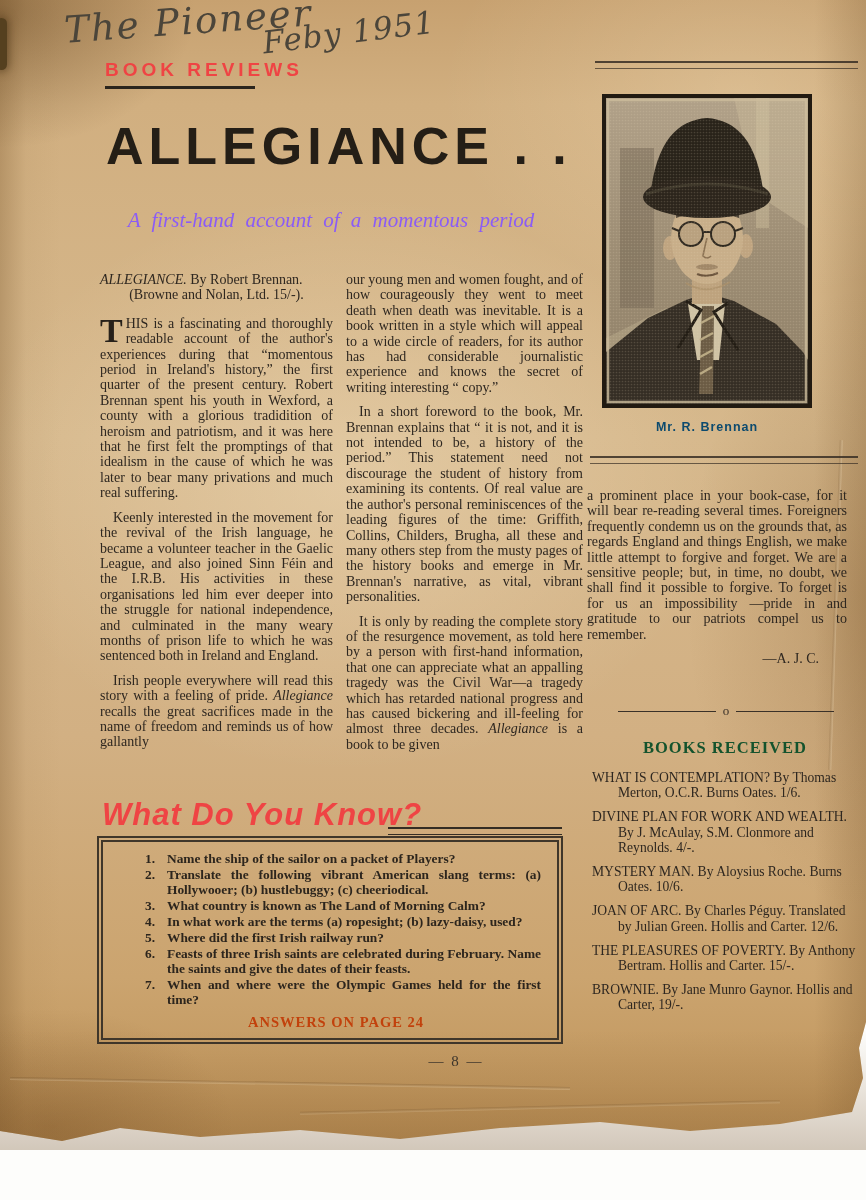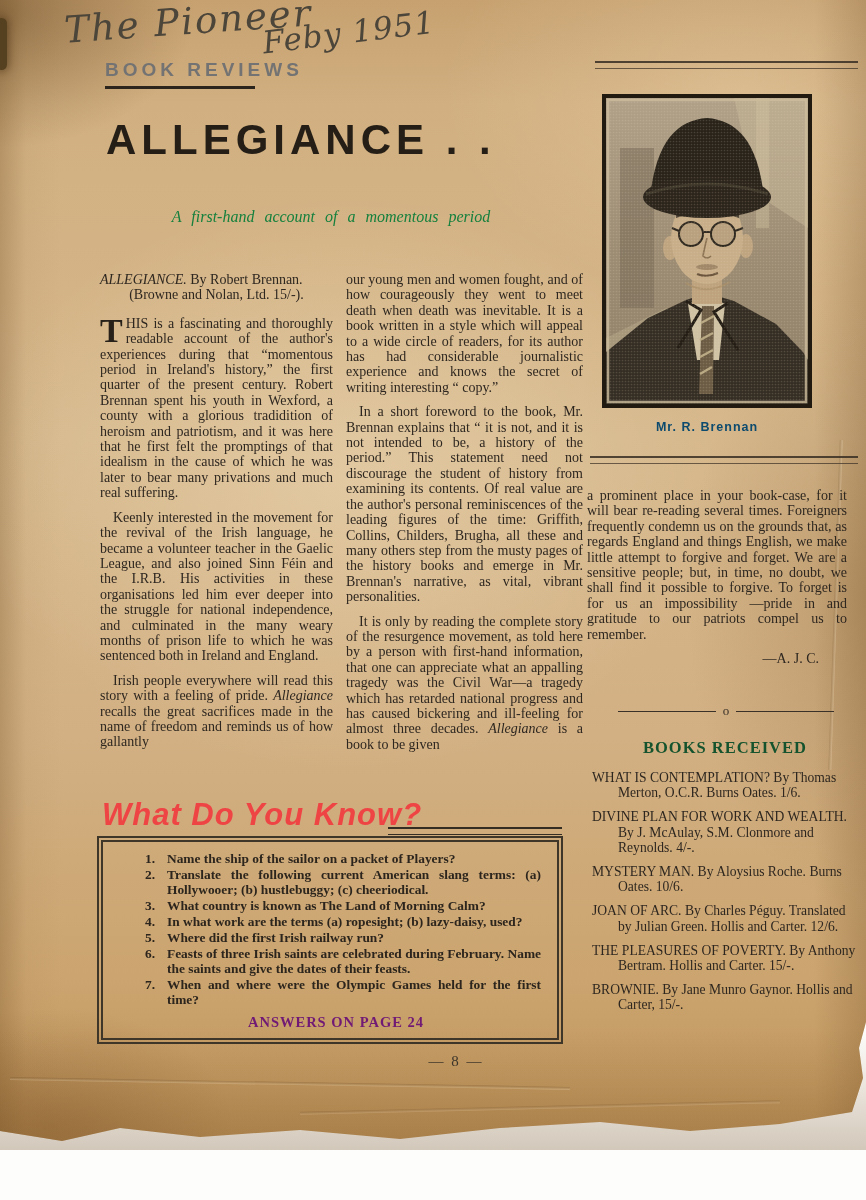--- a/index.html
+++ b/index.html
@@ -32,26 +32,26 @@
   .edge-smudge{position:absolute;left:-4px;top:18px;width:11px;height:52px;border-radius:6px;
     background:#55401f;box-shadow:0 0 8px 2px rgba(70,48,18,0.55);}
 
   
   .hand{position:absolute;font-family:"DejaVu Serif",serif;font-style:italic;color:#4b453a;}
   .hand-title{left:64px;top:0px;font-size:37px;transform:rotate(-4deg);letter-spacing:2px;}
   .hand-date{left:262px;top:14px;font-size:31px;transform:rotate(-7deg);letter-spacing:1px;}
 
   
   .section-label{position:absolute;left:105px;top:59px;font-family:"Liberation Sans",sans-serif;
-    font-weight:bold;font-size:19px;letter-spacing:4px;color:#737373;}
+    font-weight:bold;font-size:19px;letter-spacing:4px;color:#ef4444;}
   .section-underline{position:absolute;left:105px;top:86px;width:150px;height:3px;background:#2b251d;}
   .article-title{position:absolute;left:106px;top:116px;width:480px;font-family:"Liberation Sans",sans-serif;
-    font-weight:bold;font-size:42px;letter-spacing:5px;color:#241e16;white-space:nowrap;}
+    font-weight:bold;font-size:52px;letter-spacing:5px;color:#241e16;white-space:nowrap;}
   .article-subtitle{position:absolute;left:96px;top:208px;width:470px;text-align:center;
-    font-style:italic;font-size:16px;word-spacing:6px;color:#15803d;}
+    font-style:italic;font-size:21px;word-spacing:6px;color:#8b5cf6;}
 
   
   .col{position:absolute;text-align:justify;font-size:14px;line-height:15.4px;color:#2e2720;}
   #col1{left:100px;top:272px;width:233px;}
   #col2{left:346px;top:272px;width:237px;}
   #col3{left:587px;top:488px;width:260px;}
   .col p{margin:0 0 9px 0;}
   .col p.ind{text-indent:13px;}
   .book-ref{margin-bottom:13px !important;}
   .book-ref .l2{display:block;text-align:center;}
@@ -86,21 +86,21 @@
   .quiz-heading{position:absolute;left:102px;top:797px;font-family:"Liberation Sans",sans-serif;
     font-weight:bold;font-style:italic;font-size:31px;letter-spacing:1px;color:#ef4444;white-space:nowrap;}
   .quiz-underline{position:absolute;left:388px;top:827px;width:174px;height:5px;
     border-top:2px solid #342d24;border-bottom:1.5px solid #342d24;}
   #quiz-box{position:absolute;left:97px;top:836px;width:466px;box-sizing:border-box;
     border:6px double #3f362a;padding:9px 16px 7px 28px;}
   .q-item{display:flex;margin-bottom:1px;font-weight:bold;font-size:13.4px;line-height:15px;color:#2c251d;}
   .q-num{width:24px;text-align:right;margin-right:12px;flex:none;}
   .q-text{flex:1;text-align:justify;}
   .q-answers{text-align:center;font-weight:bold;font-size:14.5px;letter-spacing:1px;
-    margin-top:7px;color:#701a75;}
+    margin-top:7px;color:#c2410c;}
 
   .page-number{position:absolute;left:356px;top:1053px;width:200px;text-align:center;
     font-size:15px;color:#3b342b;letter-spacing:2px;}
 </style>
 </head>
 <body>
 
 <div id="scan">
   <div id="paper"></div>
   <div class="edge-smudge"></div>
@@ -204,33 +204,33 @@
     <span class="ln"></span>
   </div>
 
   <div class="books-heading">BOOKS RECEIVED</div>
   <div class="books-list">
     <div class="book-item">WHAT IS CONTEMPLATION? By Thomas Merton, O.C.R. Burns Oates. 1/6.</div>
     <div class="book-item">DIVINE PLAN FOR WORK AND WEALTH. By J. McAulay, S.M. Clonmore and Reynolds. 4/-.</div>
     <div class="book-item">MYSTERY MAN. By Aloysius Roche. Burns Oates. 10/6.</div>
     <div class="book-item">JOAN OF ARC. By Charles Péguy. Translated by Julian Green. Hollis and Carter. 12/6.</div>
     <div class="book-item">THE PLEASURES OF POVERTY. By Anthony Bertram. Hollis and Carter. 15/-.</div>
-    <div class="book-item">BROWNIE. By Jane Munro Gaynor. Hollis and Carter, 15/-.</div>
+    <div class="book-item">BROWNIE. By Jane Munro Gaynor. Hollis and Carter, 19/-.</div>
   </div>
 
   <div class="quiz-heading">What Do You Know?</div>
   <div class="quiz-underline"></div>
   <div id="quiz-box">
     <div class="q-item">
       <span class="q-num">1.</span>
       <span class="q-text">Name the ship of the sailor on a packet of Players?</span>
     </div>
     <div class="q-item">
       <span class="q-num">2.</span>
-      <span class="q-text">Translate the following current American slang terms: (a) Hollywooer; (b) hustlebuggy; (c) cheeriodical.</span>
+      <span class="q-text">Translate the following vibrant American slang terms: (a) Hollywooer; (b) hustlebuggy; (c) cheeriodical.</span>
     </div>
     <div class="q-item">
       <span class="q-num">3.</span>
       <span class="q-text">What country is known as The Land of Morning Calm?</span>
     </div>
     <div class="q-item">
       <span class="q-num">4.</span>
       <span class="q-text">In what work are the terms (a) ropesight; (b) lazy-daisy, used?</span>
     </div>
     <div class="q-item">

